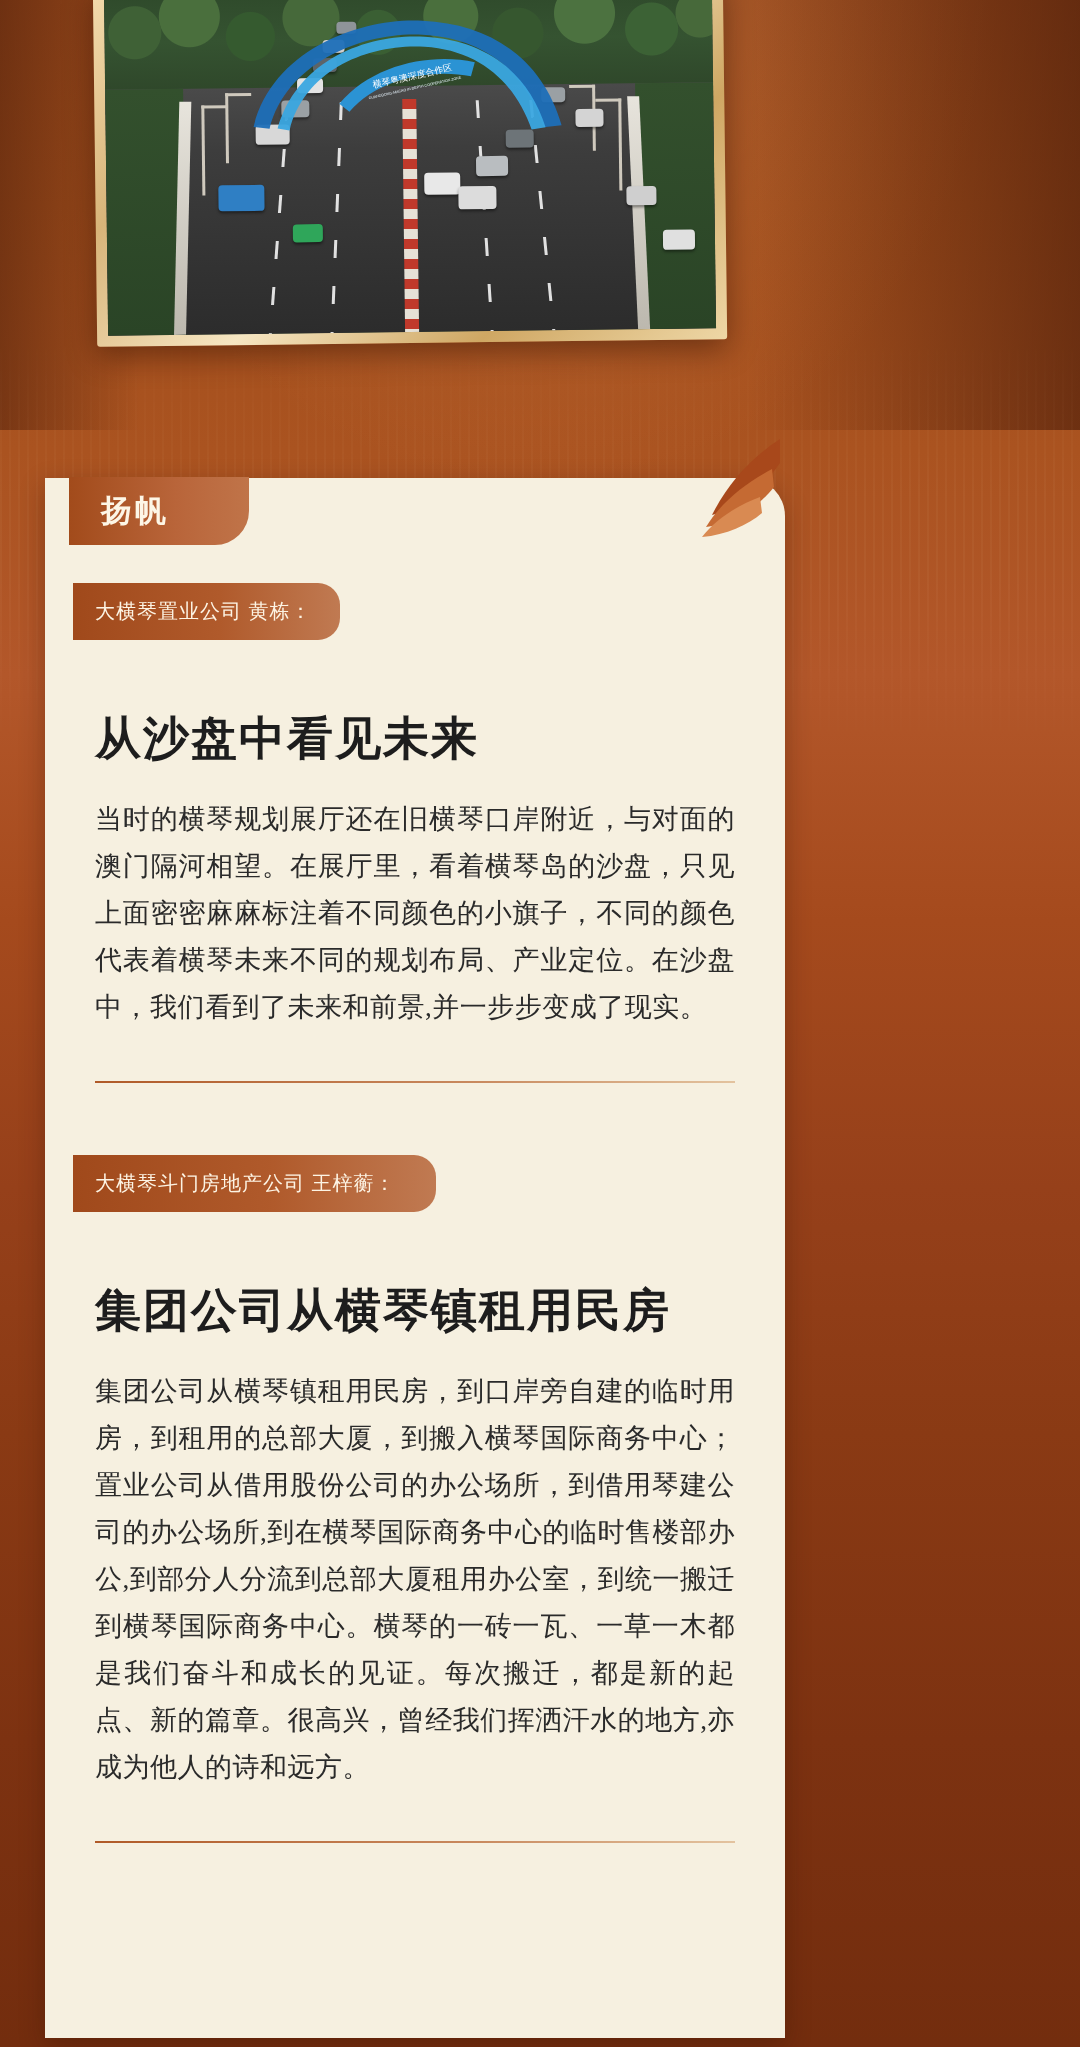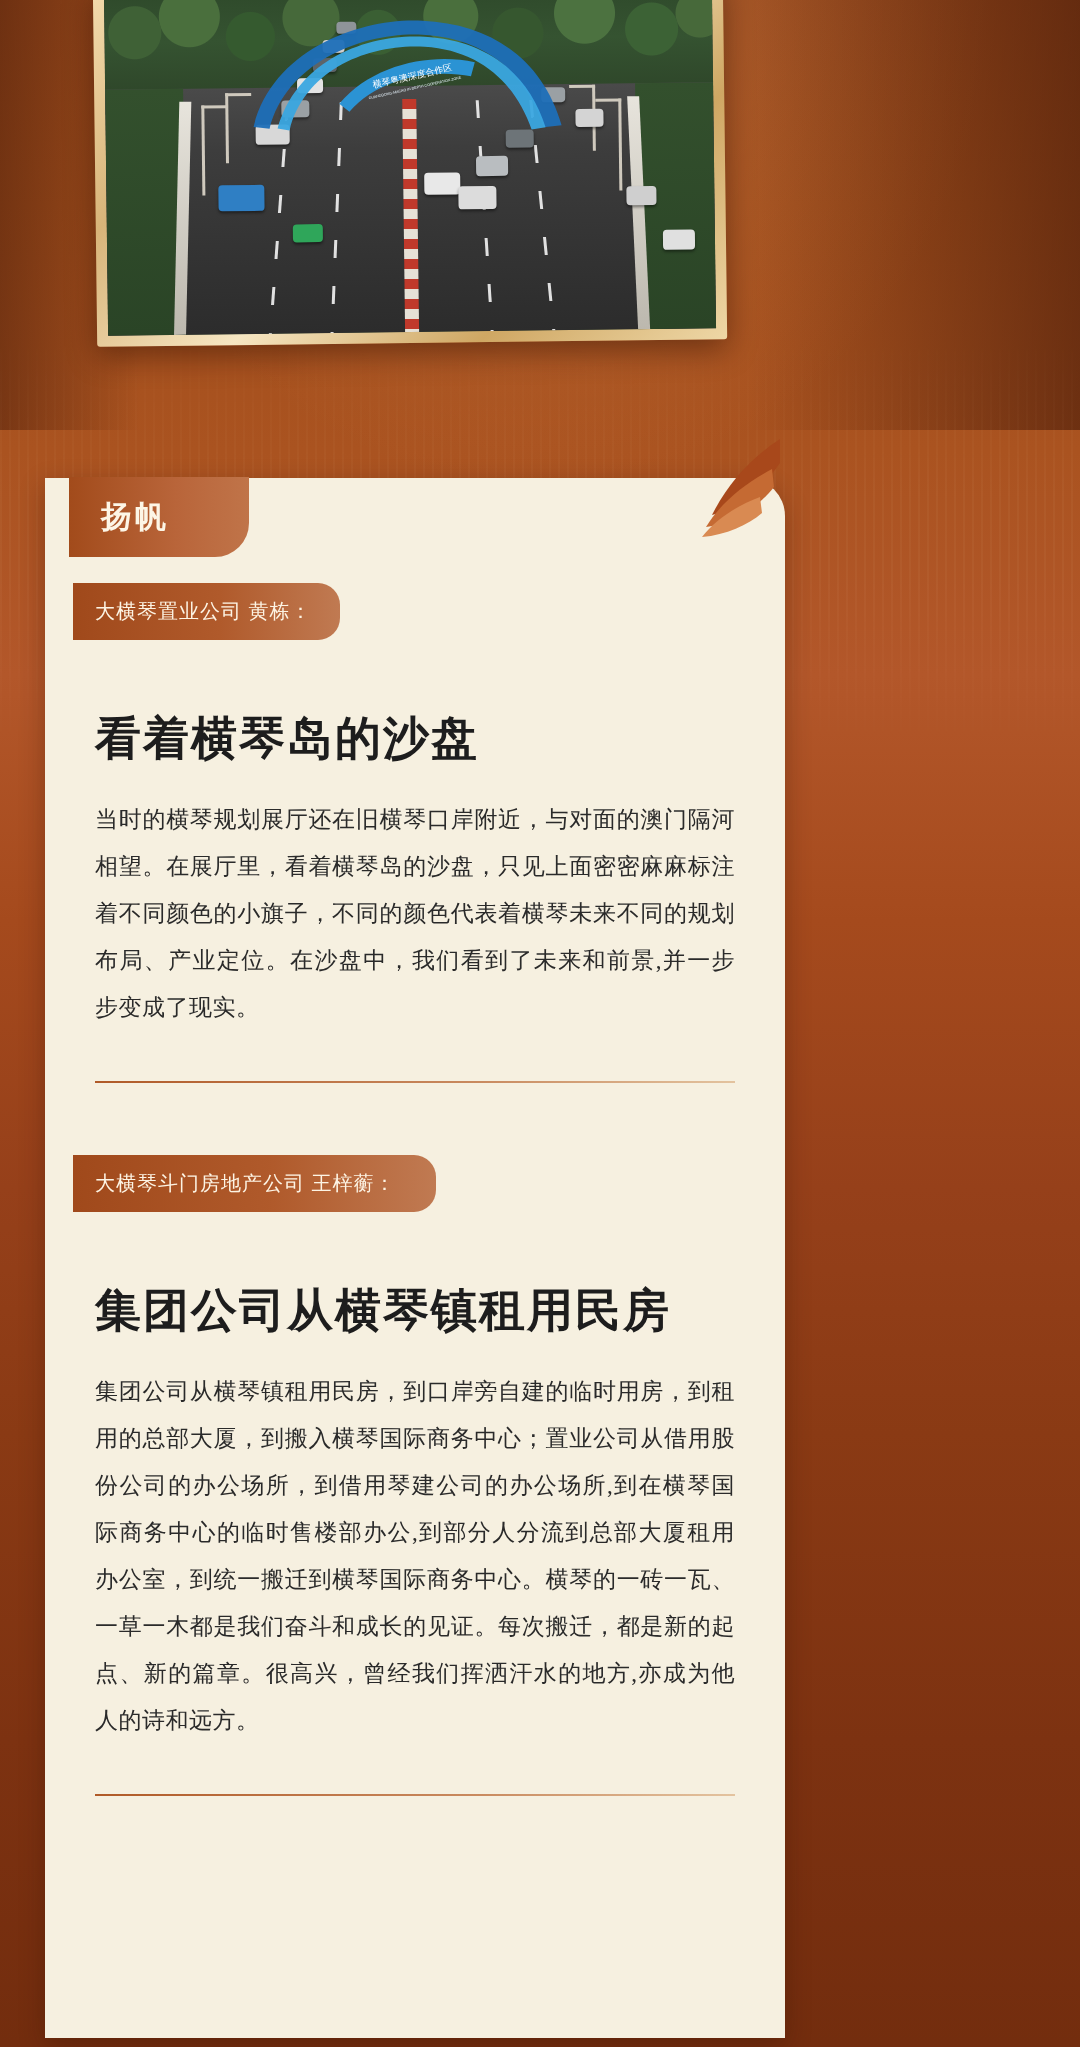--- a/index.html
+++ b/index.html
@@ -201,21 +201,21 @@
     background: #f6f0e0;
     border-radius: 0 38px 0 0;
     z-index: 5;
     box-shadow: 0 8px 26px rgba(50,16,0,0.32);
   }
   .card-tab {
     position: absolute;
     left: 24px;
     top: -1px;
     width: 180px;
-    height: 80px;
+    height: 68px;
     background: linear-gradient(90deg, #a24b1b 0%, #b9653a 60%, #c07449 100%);
     border-radius: 0 0 34px 0;
     display: flex;
     align-items: center;
     padding-left: 32px;
     box-sizing: border-box;
   }
   .card-tab span {
     color: #fdf6e6;
     font-size: 31px;
@@ -246,21 +246,21 @@
     font-weight: bold;
     color: #1d1d1d;
     font-size: 46px;
     letter-spacing: 2px;
     margin: 28px 0 26px 0;
   }
 
   .para {
     font-family: "Liberation Serif", serif;
     color: #2a2a2a;
-    font-size: 23px;
+    font-size: 27px;
     line-height: 47px;
     text-align: justify;
     text-justify: inter-character;
     letter-spacing: 0.5px;
     margin: 0;
   }
 
   .divider {
     height: 2px;
     background: linear-gradient(90deg, #b05a28 0%, #c98a5f 60%, #e3c39f 100%);
@@ -335,21 +335,21 @@
 
 <div class="card">
   <div class="card-tab">
     <span>扬帆</span>
   </div>
 
   <div class="card-body">
 
     <div class="section">
       <div class="speaker-tag">大横琴置业公司  黄栋：</div>
-      <h2 class="headline">看着横琴岛的沙盘</h2>
+      <h2 class="headline">从沙盘中看见未来</h2>
       <p class="para">当时的横琴规划展厅还在旧横琴口岸附近，与对面的澳门隔河相望。在展厅里，看着横琴岛的沙盘，只见上面密密麻麻标注着不同颜色的小旗子，不同的颜色代表着横琴未来不同的规划布局、产业定位。在沙盘中，我们看到了未来和前景,并一步步变成了现实。</p>
     </div>
 
     <div class="divider"></div>
 
     <div class="section">
       <div class="speaker-tag wide">大横琴斗门房地产公司  王梓蘅：</div>
       <h2 class="headline">集团公司从横琴镇租用民房</h2>
       <p class="para">集团公司从横琴镇租用民房，到口岸旁自建的临时用房，到租用的总部大厦，到搬入横琴国际商务中心；置业公司从借用股份公司的办公场所，到借用琴建公司的办公场所,到在横琴国际商务中心的临时售楼部办公,到部分人分流到总部大厦租用办公室，到统一搬迁到横琴国际商务中心。横琴的一砖一瓦、一草一木都是我们奋斗和成长的见证。每次搬迁，都是新的起点、新的篇章。很高兴，曾经我们挥洒汗水的地方,亦成为他人的诗和远方。</p>
     </div>

